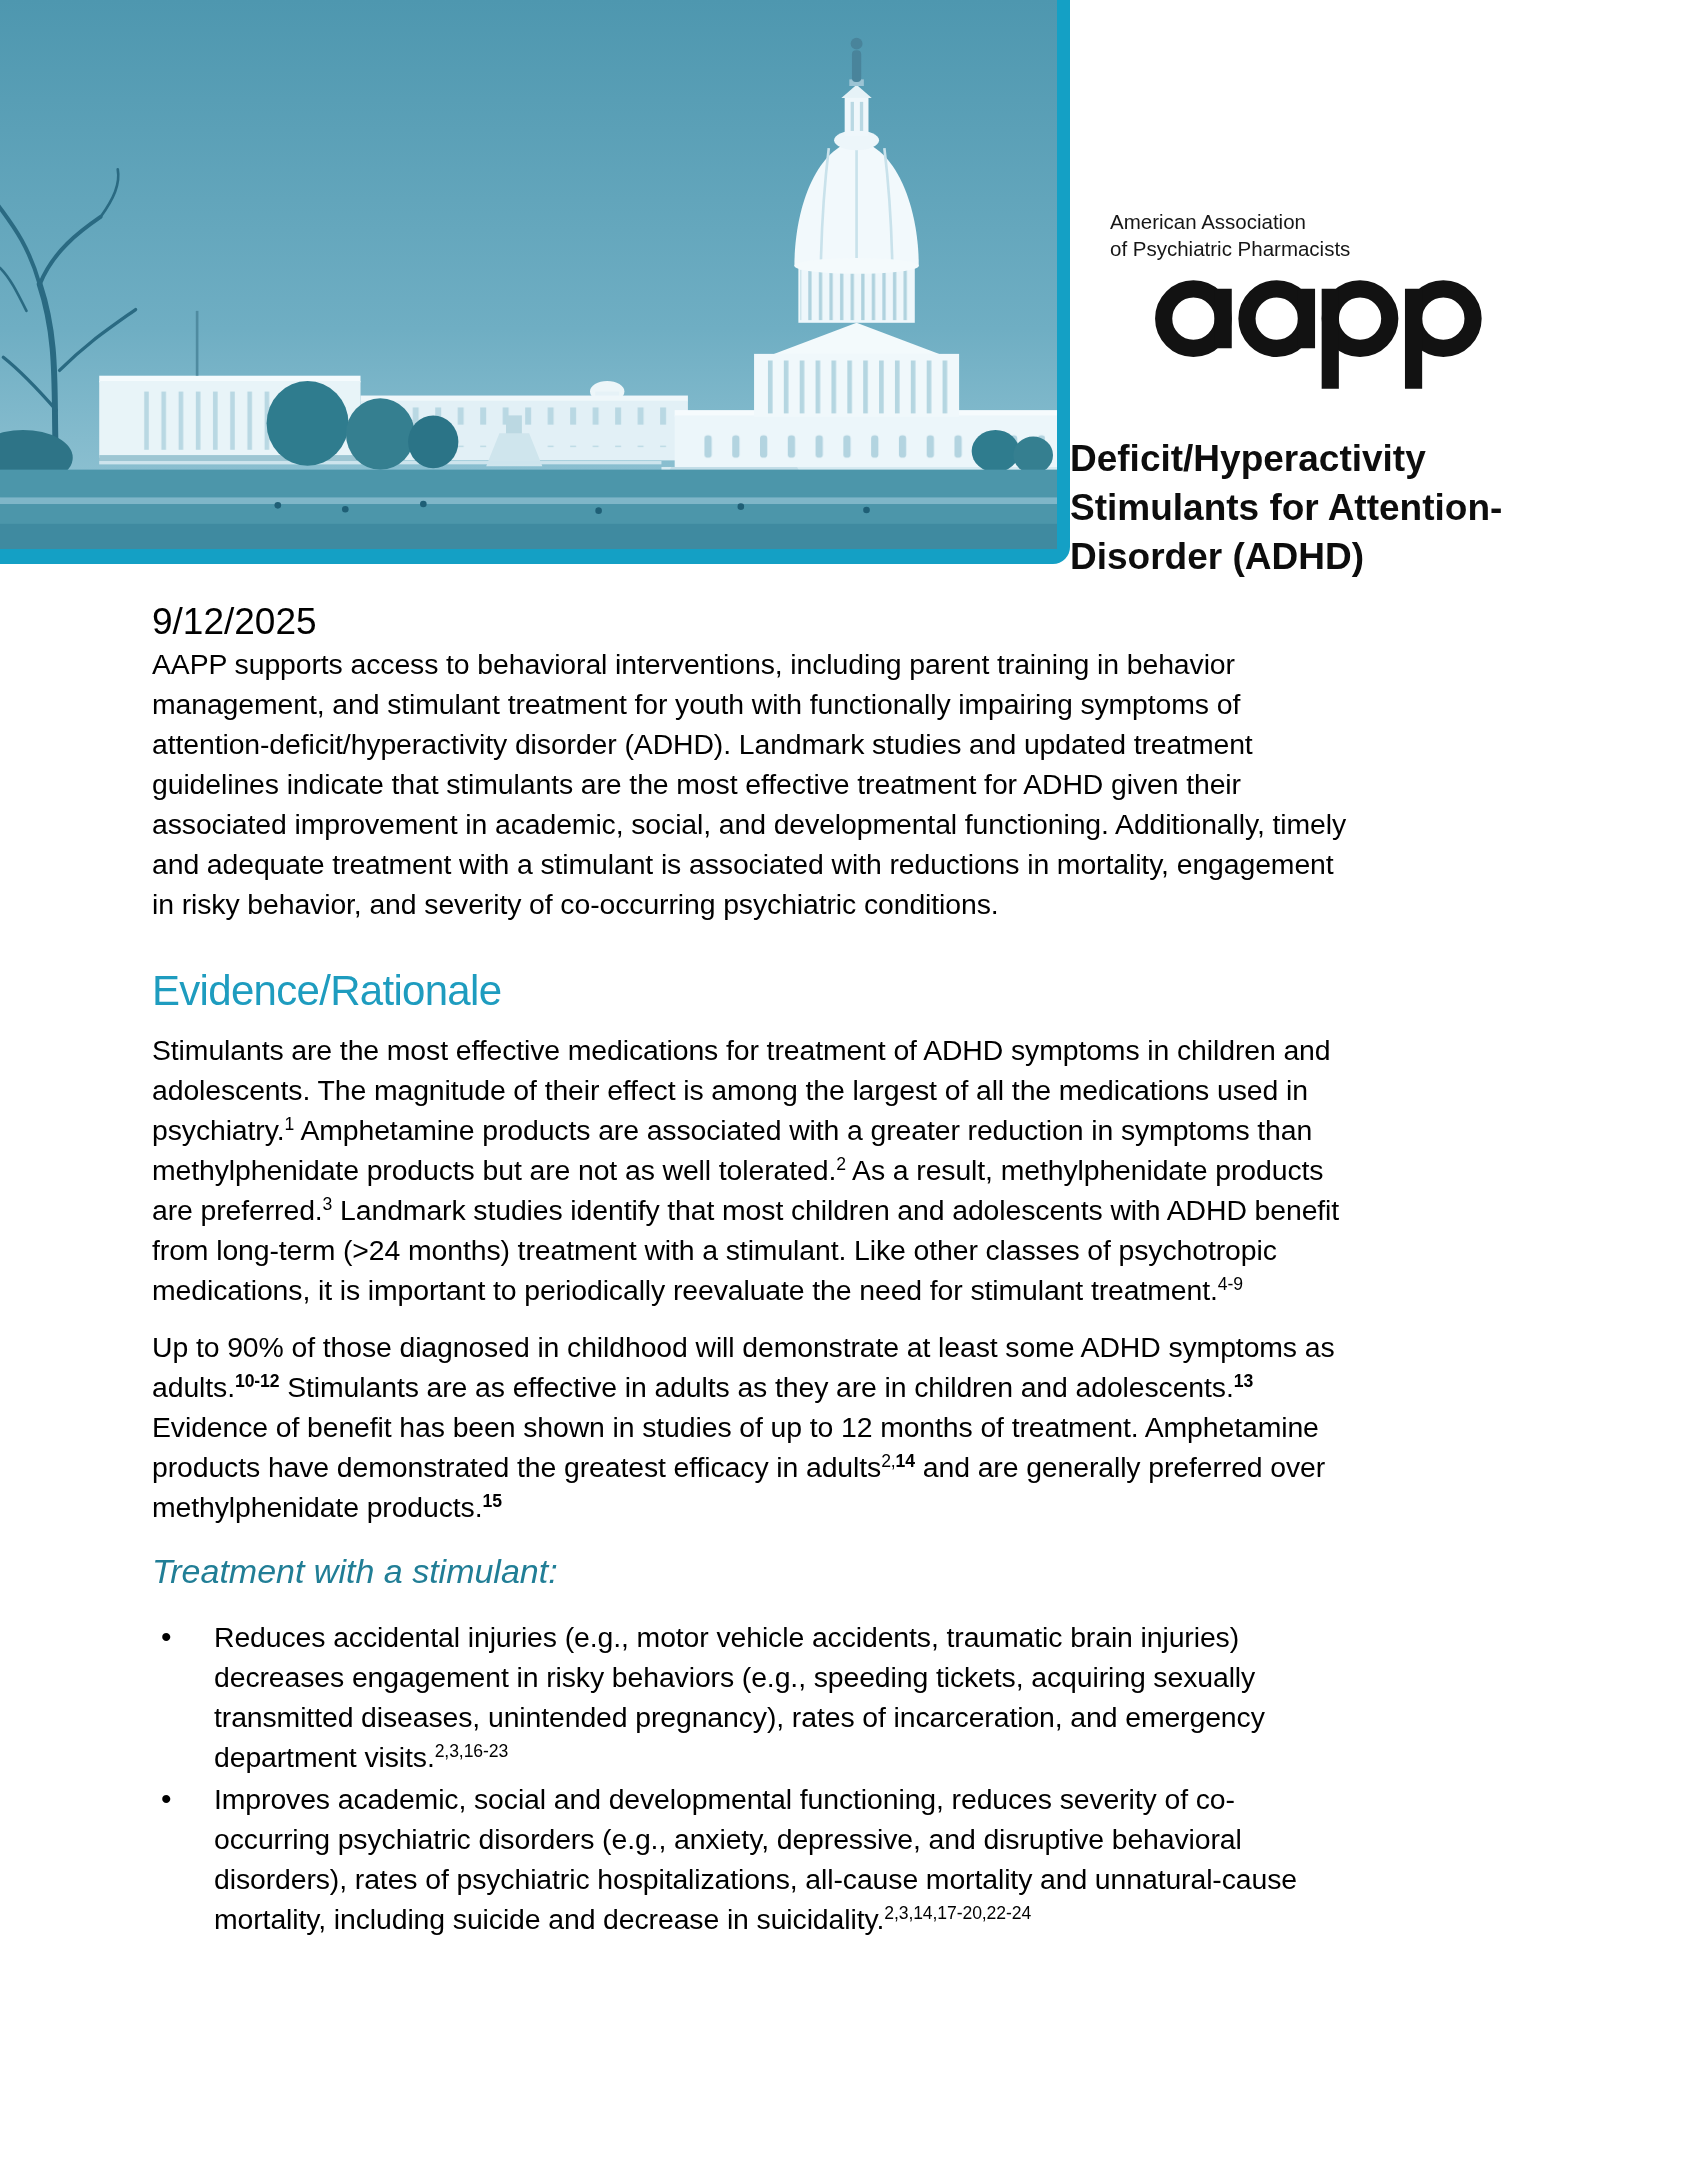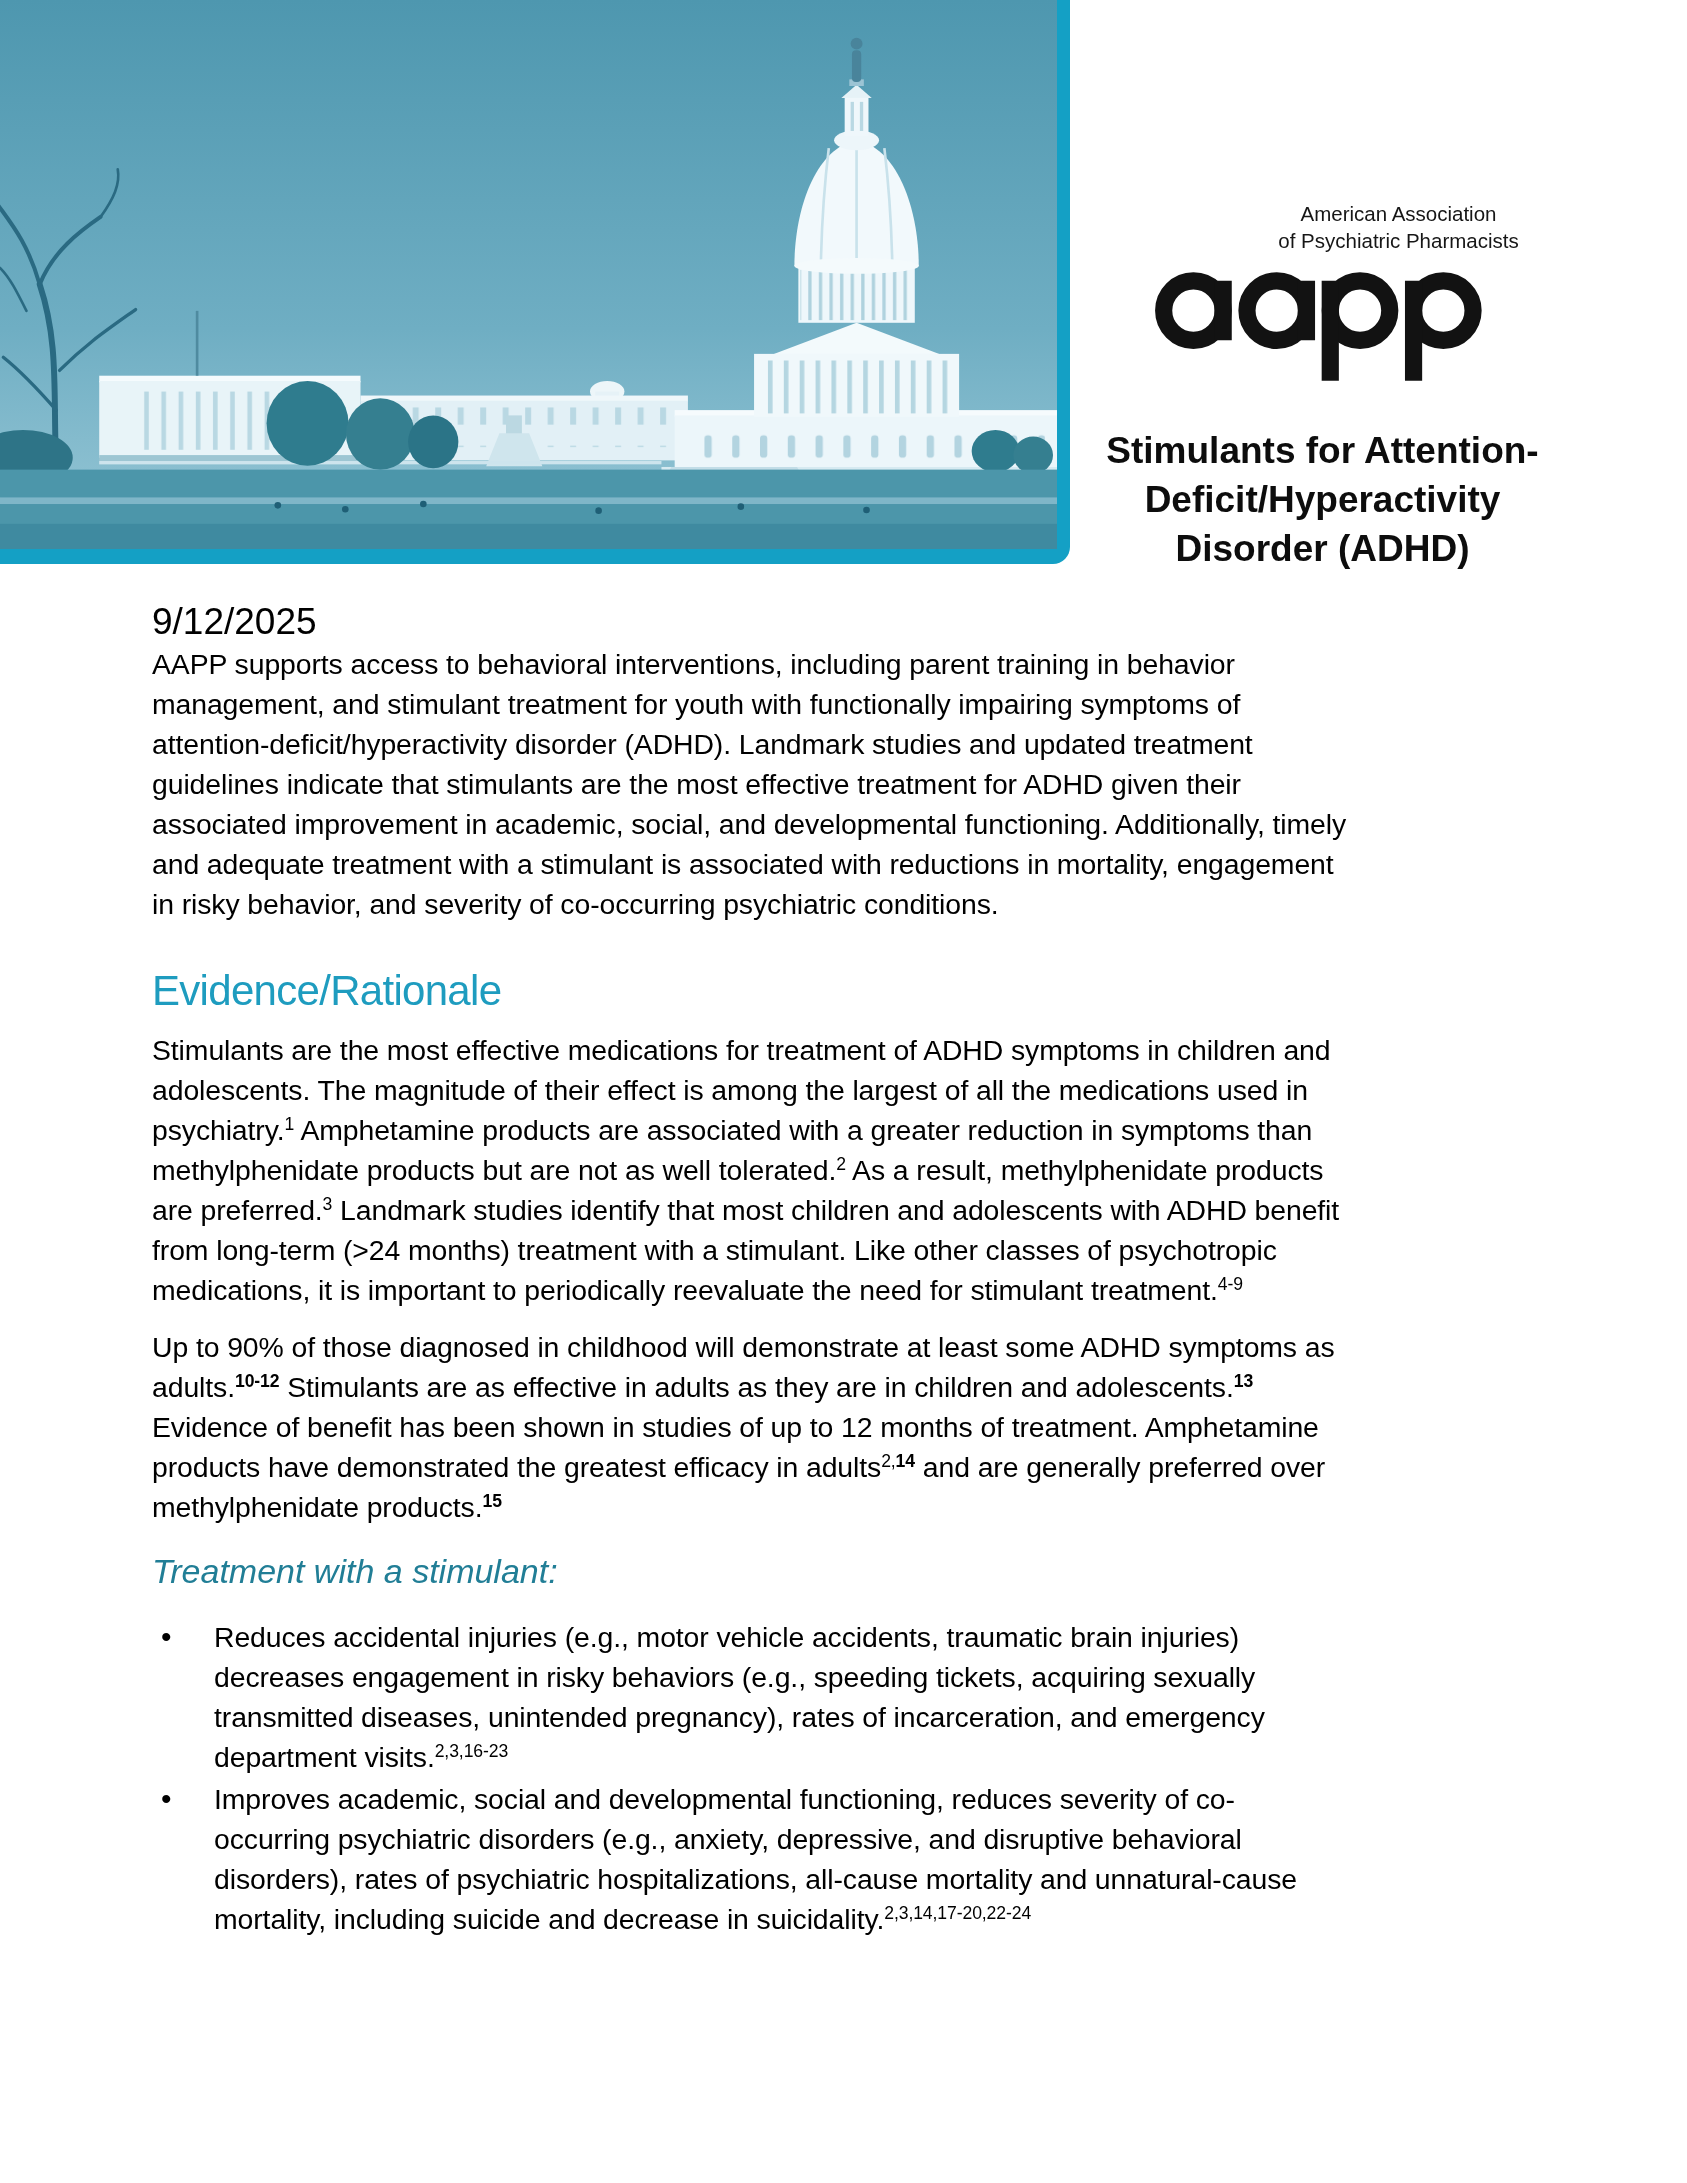--- a/index.html
+++ b/index.html
@@ -16,23 +16,23 @@
   .banner {
     position:absolute; left:0; top:0;
     width:1070px; height:564px;
     background:#14A0C5;
     border-bottom-right-radius:17px;
   }
   .banner svg { display:block; width:1057px; height:549px; }
 
   
   .brand {
-    position:absolute; left:1070px; top:4px;
+    position:absolute; left:1070px; top:12px;
     width:617px; height:564px;
-    text-align:center;
+    text-align:left;
   }
   .org {
     margin-top:197px;
     padding-left:40px;
     font-size:20.5px;
     line-height:26.5px;
     font-weight:400;
     color:#161616;
   }
   .aapp-logo { display:block; margin:9.3px 0 0 85px; width:334px; height:119px; }
@@ -209,22 +209,22 @@
       <circle cx="310" cy="72" r="45"></circle>
       <circle cx="436" cy="72" r="45"></circle>
       <line x1="103" y1="27" x2="103" y2="117"></line>
       <line x1="229" y1="27" x2="229" y2="117"></line>
       <line x1="265" y1="27" x2="265" y2="178"></line>
       <line x1="391" y1="27" x2="391" y2="178"></line>
     </g>
   </svg>
 
   <div class="doc-title">
+    <div>Deficit/Hyperactivity</div>
     <div>Stimulants for Attention-</div>
-    <div>Deficit/Hyperactivity</div>
     <div>Disorder (ADHD)</div>
   </div>
 </div>
 
 <div class="content">
   <p class="date">9/12/2025</p>
 
   <p class="body"><span>AAPP supports access to behavioral interventions, including parent training in behavior management, and stimulant treatment for youth with functionally impairing symptoms of attention-deficit/hyperactivity disorder (ADHD). Landmark studies and updated treatment guidelines indicate that stimulants are the most effective treatment for ADHD given their associated improvement in academic, social, and developmental functioning. Additionally, timely and adequate treatment with a stimulant is associated with reductions in mortality, engagement in risky behavior, and severity of co-occurring psychiatric conditions.</span></p>
 
   <h1>Evidence/Rationale</h1>

